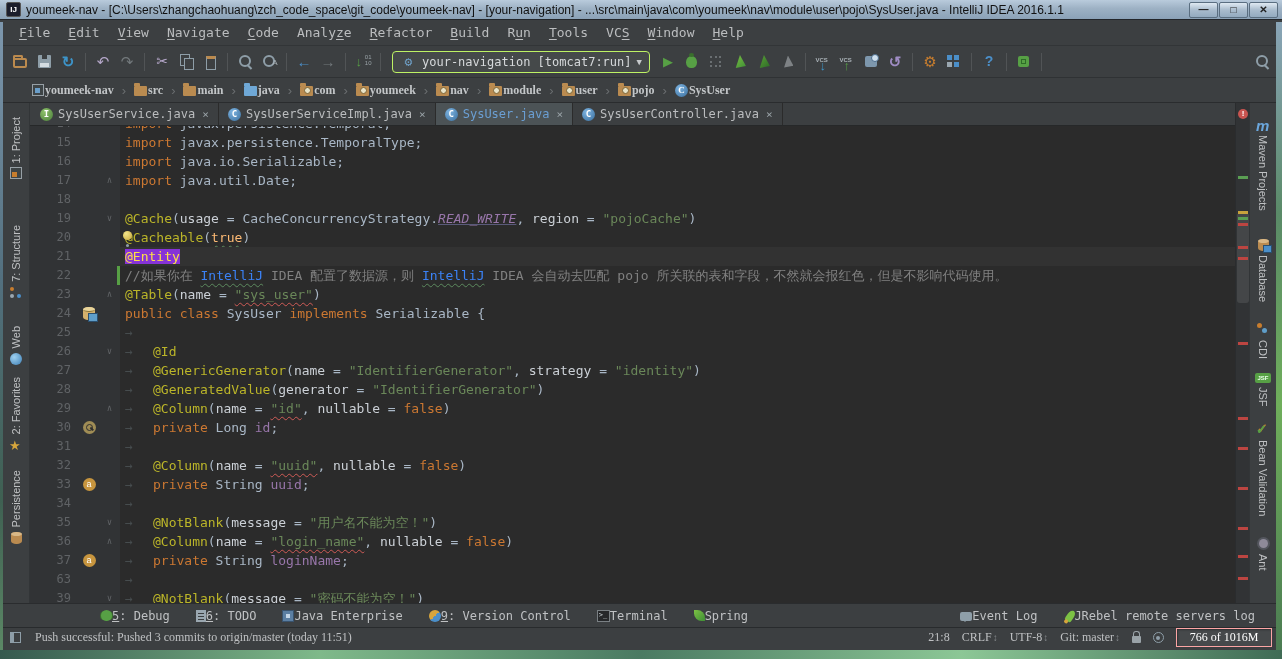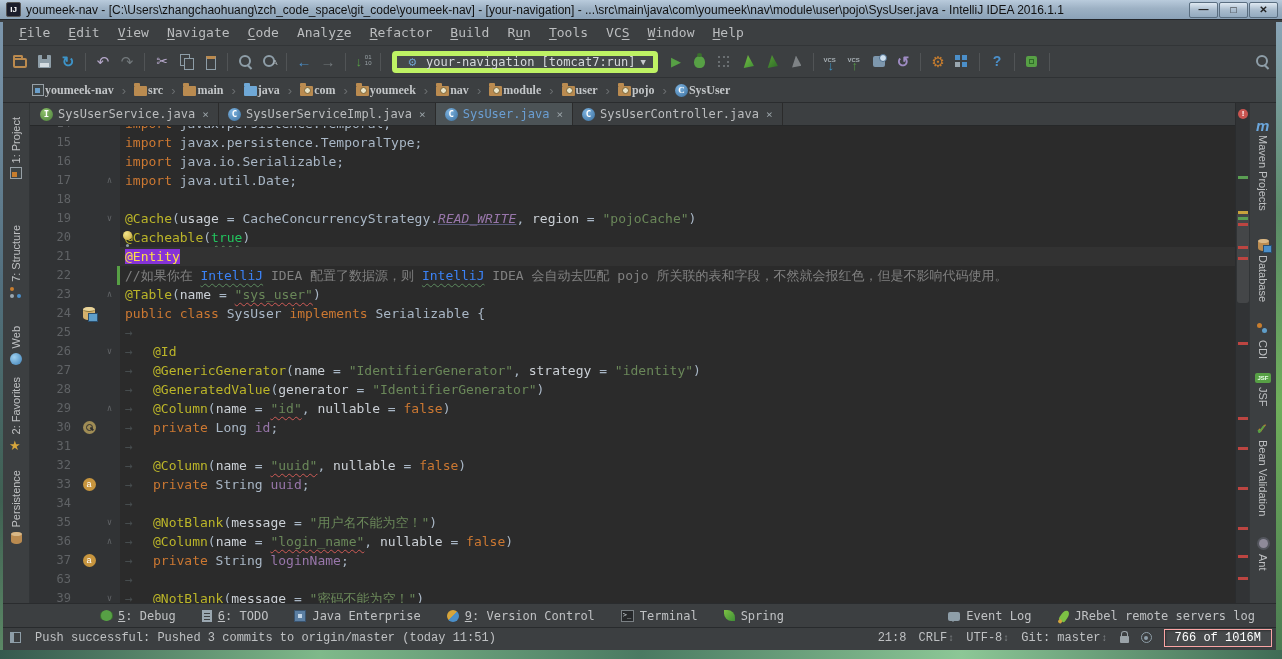--- a/index.html
+++ b/index.html
@@ -17,21 +17,21 @@
   .winbtn{width:29px;height:16px;background:linear-gradient(180deg,#dfe9f2,#a9bccd 50%,#93aabf);border:1px solid #5a6e80;border-radius:2px;color:#222;font-size:10px;line-height:14px;text-align:center;font-weight:bold}
   
   .menubar{height:26px;display:flex;align-items:center;padding:0 10px;background:#3c3f41;border-bottom:1px solid #323537}
   .menu-item{padding:3px 9px;color:#bbbdbf;font-size:13px;font-family:"DejaVu Sans Mono",monospace}
   .menu-item u{text-underline-offset:2px}
   
   .toolbar{height:32px;display:flex;align-items:center;padding:0 8px;background:#3c3f41;border-bottom:1px solid #2f3234}
   .tbtn{width:24px;height:24px;display:flex;align-items:center;justify-content:center;border-radius:3px}
   .sep{width:1px;height:18px;background:#515456;margin:0 5px}
   .spacer{flex:1}
-  .combo{height:22px;display:flex;align-items:center;gap:5px;background:#45494a;border:5px solid #bef264;border-radius:4px;padding:0 7px;margin:0 6px;color:#d6d9db;font-family:"DejaVu Sans Mono",monospace;font-size:12px}
+  .combo{height:22px;display:flex;align-items:center;gap:5px;background:#45494a;border:1px solid #bef264;border-radius:4px;padding:0 7px;margin:0 6px;color:#d6d9db;font-family:"DejaVu Sans Mono",monospace;font-size:12px}
   .combo .arrow{color:#c6c9cb;font-size:9px}
   
   .i{display:inline-flex;width:17px;height:17px;align-items:center;justify-content:center;font-size:13px;line-height:17px;position:relative}
   .i-open-project{width:14px;height:10px;border:2px solid #bb8a4e;border-radius:2px;margin-top:3px}
   .i-open-project::before{content:"";position:absolute;left:-2px;top:-5px;width:6px;height:3px;border:2px solid #bb8a4e;border-bottom:none;border-radius:2px 2px 0 0}
   .i-save-all{width:13px;height:13px;background:#8e9ea8;border-radius:1px}
   .i-save-all::before{content:"";position:absolute;left:4px;top:0;width:5px;height:4px;background:#3c3f41}
   .i-save-all::after{content:"";position:absolute;left:2px;bottom:1px;width:9px;height:4px;background:#d5dde2}
   .i-synchronize::before{content:"↻";color:#3d94c9;font-weight:bold;font-size:15px}
   .i-undo::before{content:"↶";color:#b5a7c9;font-size:15px}
@@ -116,54 +116,54 @@
   .gic{width:26px;display:flex;align-items:center;justify-content:center}
   .fold{width:15px;text-align:center;color:#606366;font-size:9px}
   .code{flex:1;padding-left:5px;color:#a9b7c6;position:relative}
   .line.cur .code{background:#323232}
   .tabch{display:inline-block;width:28px;color:#464c4e}
   .k{color:#cc7832}.a{color:#bbb529}.s{color:#6a8759}.c{color:#808080}.f{color:#9876aa}
   .at{color:#cbd0d6;font-weight:400}
   .cn{color:#9876aa;font-style:italic;text-decoration:underline;text-decoration-color:#5a5a7a}
   .sel{background:#8633d7;color:#fde047}
   .swr{color:#6a8759;text-decoration:underline wavy #cf5b56;text-underline-offset:3px;text-decoration-thickness:1px}
-  .wg{color:#22c55e;text-decoration:underline wavy #5c8a5e;text-underline-offset:3px;text-decoration-thickness:1px}
+  .wg{color:#fdba74;text-decoration:underline wavy #5c8a5e;text-underline-offset:3px;text-decoration-thickness:1px}
   .cwg{color:#3b82f6;text-decoration:underline wavy #5c8a5e;text-underline-offset:3px;text-decoration-thickness:1px}
   .gi-a{width:13px;height:13px;border-radius:50%;background:#c7953e;color:#fff;font-size:9px;display:inline-flex;align-items:center;justify-content:center;font-family:"Liberation Sans",sans-serif}
   .gi-key{width:13px;height:13px;border-radius:50%;background:#a08d55;position:relative}
   .gi-key::before{content:"";position:absolute;left:3px;top:3px;width:5px;height:5px;border:1.5px solid #2f2f2f;border-radius:50%}
   .gi-key::after{content:"";position:absolute;left:7px;top:7px;width:4px;height:1.5px;background:#2f2f2f;transform:rotate(45deg)}
   .gi-db{width:12px;height:13px;background:#d3b06c;border-radius:5px/3px;position:relative}
   .gi-db::before{content:"";position:absolute;left:0;top:0;width:12px;height:4px;border-radius:50%;background:#e8d49a;border-bottom:1px solid #8a7236}
   .gi-db::after{content:"";position:absolute;right:-3px;bottom:-2px;width:8px;height:7px;background:#5f9ec9;border:1px solid #2b4f6e}
   .bulb{position:absolute;left:3px;top:3px;width:9px;height:9px;border-radius:50%;background:radial-gradient(circle at 35% 30%,#f2e38a,#c9a93c);box-shadow:0 10px 0 -3px #8e9ea8}
   
   .errstripe{width:14px;background:#313335;position:relative;border-left:1px solid #2a2c2e}
   .err-badge{position:absolute;left:2px;top:6px;width:10px;height:10px;border-radius:50%;background:#c75450;color:#fff;font-size:8px;font-weight:bold;text-align:center;line-height:10px}
   .thumb{position:absolute;left:1px;width:12px;top:110px;height:90px;background:rgba(180,180,180,.15);border-radius:3px}
   .mark{position:absolute;left:2px;width:10px;height:3px}
   
   .bottombar{height:24px;background:#3c3f41;border-top:1px solid #2a2c2e;display:flex;align-items:center;padding:0 14px 0 88px;font-size:12px;color:#bfc1c3;font-family:"DejaVu Sans Mono",monospace}
-  .bbtn{display:flex;align-items:center;gap:6px;padding:0 13px}
+  .bbtn{display:flex;align-items:center;padding:0 13px}
   .bi{display:inline-block;position:relative;width:14px;height:13px}
   .bi-debug{width:11px;height:11px;background:#57a045;border-radius:50% 50% 45% 45%;box-shadow:-2px 0 0 -1px #3a6d2e,2px 0 0 -1px #3a6d2e}
   .bi-todo{width:10px;height:12px;background:#9aa7b0}
   .bi-todo::after{content:"";position:absolute;left:2px;top:3px;width:6px;height:1px;background:#3c3f41;box-shadow:0 3px 0 #3c3f41,0 6px 0 #3c3f41}
   .bi-jee{width:12px;height:12px;background:#5b7fa3;border:1px solid #39536e}
   .bi-jee::after{content:"";position:absolute;inset:3px;background:#c3d6e8}
   .bi-vcs{width:12px;height:12px;border-radius:50%;background:linear-gradient(135deg,#d6a53c 50%,#4b8fc9 50%)}
   .bi-terminal{width:13px;height:12px;background:#26282a;border:1px solid #7a8084}
   .bi-terminal::after{content:">_";position:absolute;left:1px;top:0;font-size:7px;color:#cfd6da;font-family:"DejaVu Sans Mono",monospace}
   .bi-spring{width:11px;height:11px;background:linear-gradient(135deg,#7cc144,#3f8f35);border-radius:0 70% 0 70%}
   .bi-event-log{width:12px;height:9px;background:#8e9ea8;border-radius:2px;margin-top:2px}
   .bi-event-log::after{content:"";position:absolute;left:2px;bottom:-4px;border:3px solid transparent;border-top-color:#8e9ea8}
   .bi-jrebel-log{width:7px;height:12px;background:#7cc144;border-radius:50% 50% 20% 20%;transform:rotate(35deg);margin-left:4px}
   .bi-jrebel-log::after{content:"";position:absolute;left:1px;bottom:-3px;width:4px;height:4px;background:#d6a53c;border-radius:50%}
   
-  .statusbar{height:20px;background:#3c3f41;border-top:1px solid #282b2d;display:flex;align-items:center;padding:0 10px;font-size:12px;color:#bfc1c3;font-family:Liberation Mono, monospace}
+  .statusbar{height:20px;background:#3c3f41;border-top:1px solid #282b2d;display:flex;align-items:center;padding:0 10px;font-size:12px;color:#bfc1c3;font-family:Liberation Serif, serif}
   .st-toggle{width:11px;height:11px;border:1.5px solid #8e9ea8;margin-right:14px;position:relative}
   .st-toggle::after{content:"";position:absolute;left:0;top:0;width:3px;height:100%;background:#8e9ea8}
   .st-right{margin-left:auto;display:flex;align-items:center;gap:12px}
   .updown{color:#85898c;font-size:10px;margin-left:1px}
   .st-lock{width:9px;height:7px;background:#9aa3a8;position:relative;margin-top:4px;border-radius:1px}
   .st-lock::before{content:"";position:absolute;top:-5px;left:1px;width:5px;height:5px;border:1.5px solid #9aa3a8;border-bottom:none;border-radius:3px 3px 0 0}
   .st-hector{width:11px;height:11px;border:1.5px solid #8e9ea8;border-radius:50%;position:relative}
   .st-hector::after{content:"";position:absolute;left:2px;top:3px;width:4px;height:4px;border-radius:50%;background:#8e9ea8}
   .memory{background:#46494b;border:1px solid #fca5a5;box-shadow:inset 1px 1px 2px rgba(0,0,0,.35);padding:1px 10px;color:#ffffff;min-width:96px;text-align:center}
 </style>

